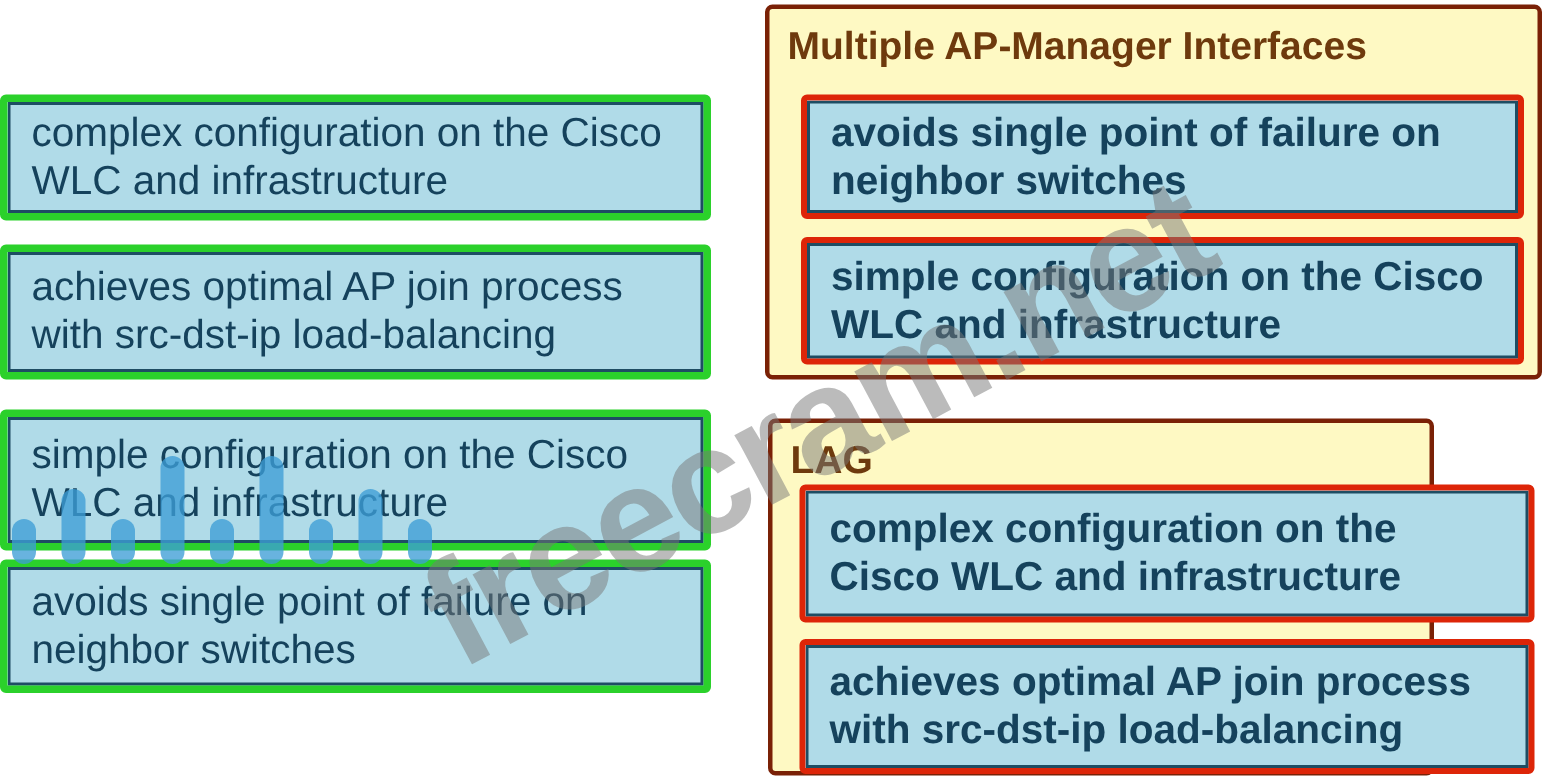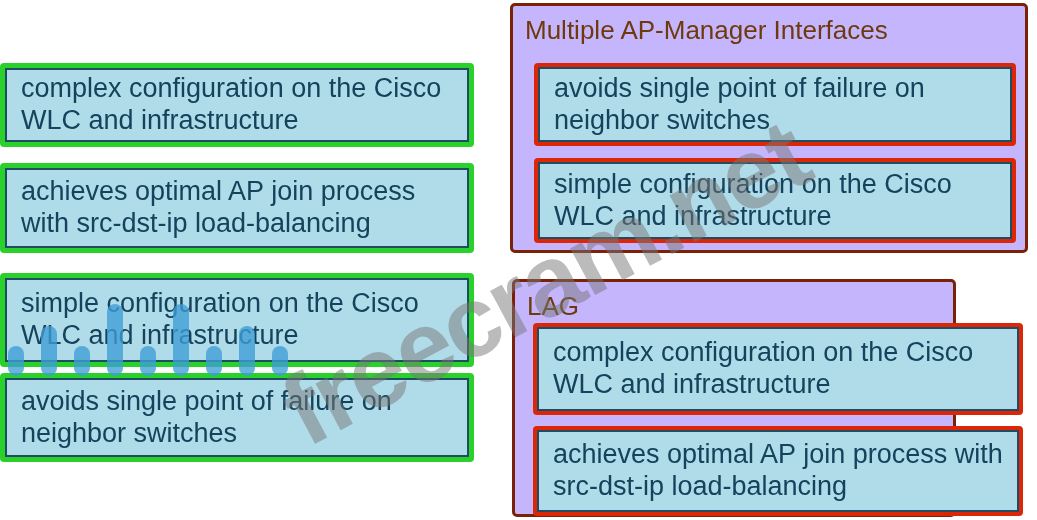--- a/index.html
+++ b/index.html
@@ -35,23 +35,24 @@
     max-width: 452px;
   }
   .opt-1 { top: 63px;  height: 84px; }
   .opt-2 { top: 163px; height: 90px; }
   .opt-3 { top: 273px; height: 94px; }
   .opt-4 { top: 373px; height: 89px; }
 
   
   .panel {
     position: absolute;
-    background: #c4b5fd;
+    background: #fef9c3;
     border: 3px solid #7a2106;
     border-radius: 5px;
+    font-weight: bold;
   }
   .panel-1 { left: 510px; top: 3px;   width: 518px; height: 250px; }
   .panel-2 { left: 512px; top: 279px; width: 444px; height: 238px; }
   .panel-title {
     position: absolute;
     left: 12px; top: 9px;
     font-size: 26px;
     color: #6e3a0d;
   }
   .slot {

